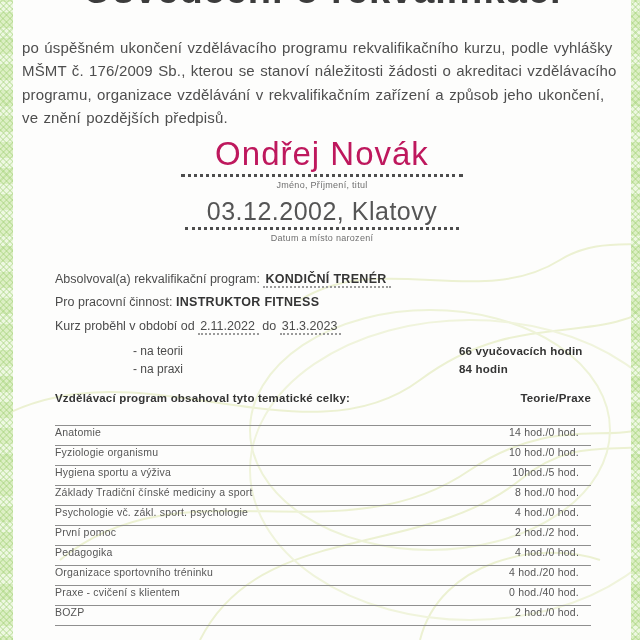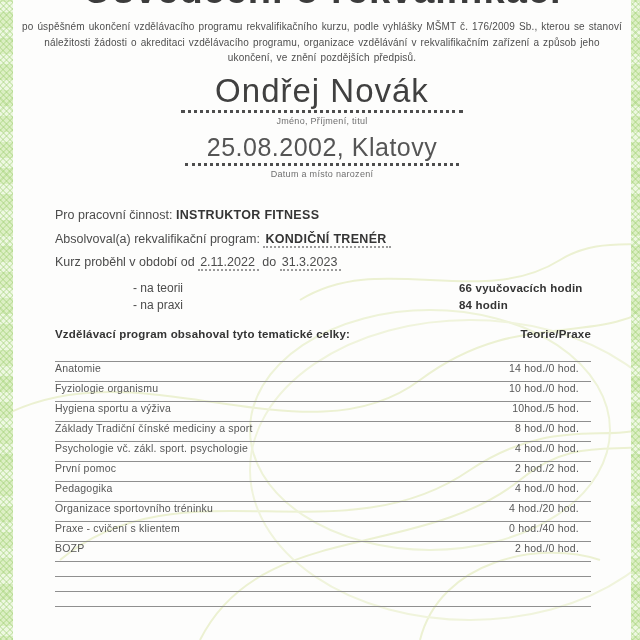--- a/index.html
+++ b/index.html
@@ -26,28 +26,28 @@
   .watermark{position:absolute;left:0;top:0;z-index:0;pointer-events:none;}
   .content{
     position:absolute;left:13px;right:9px;top:0;bottom:0;z-index:2;
   }
   .title{
     margin:-29px 0 0 0;text-align:center;
     font-size:38px;line-height:1;font-weight:700;letter-spacing:1px;
     color:#3c3c3c;white-space:nowrap;
   }
   .intro{
-    margin:10px auto 0 auto;width:600px;
-    text-align:center;font-size:10px;line-height:1.55;
+    margin:27px auto 0 auto;width:600px;
+    font-size:15px;line-height:1.55;
     color:#4e4e4e;letter-spacing:.15px;word-spacing:1px;
   }
   .center-block{text-align:center;}
   .big-name{
     display:inline-block;margin-top:6px;padding:0 34px 1px 34px;
-    font-size:33px;line-height:1.15;color:#404040;letter-spacing:1px;
+    font-size:33px;line-height:1.15;color:#be185d;letter-spacing:1px;
     border-bottom:3px dotted #4d4d4d;
   }
   .small-label{font-size:9px;color:#6f6f6f;margin-top:3px;letter-spacing:.3px;}
   .birth{
     display:inline-block;margin-top:7px;padding:0 22px 1px 22px;
     font-size:25px;line-height:1.15;color:#555;letter-spacing:.5px;
     border-bottom:3px dotted #4d4d4d;
   }
   .info{
     margin:25px 0 0 42px;font-size:12.5px;color:#4c4c4c;line-height:1.88;
@@ -98,32 +98,32 @@
 
   <div class="content">
 
     <h1 class="title">Osvědčení o rekvalifikaci</h1>
 
     <p class="intro">po úspěšném ukončení vzdělávacího programu rekvalifikačního kurzu, podle vyhlášky MŠMT č. 176/2009 Sb., kterou se stanoví náležitosti žádosti o akreditaci vzdělávacího programu, organizace vzdělávání v rekvalifikačním zařízení a způsob jeho ukončení, ve znění pozdějších předpisů.</p>
 
     <div class="center-block">
       <div class="big-name">Ondřej Novák</div>
       <div class="small-label">Jméno, Příjmení, titul</div>
-      <div class="birth">25.08.2002, Klatovy</div>
+      <div class="birth">03.12.2002, Klatovy</div>
       <div class="small-label">Datum a místo narození</div>
     </div>
 
     <div class="info">
       <div>
+        <span>Absolvoval(a) rekvalifikační program:</span>
+        <b class="dotted-val">KONDIČNÍ TRENÉR</b>
+      </div>
+      <div>
         <span>Pro pracovní činnost:</span>
         <b>INSTRUKTOR FITNESS</b>
-      </div>
-      <div>
-        <span>Absolvoval(a) rekvalifikační program:</span>
-        <b class="dotted-val">KONDIČNÍ TRENÉR</b>
       </div>
       <div>
         <span>Kurz proběhl v období od</span>
         <span class="dotted-val">2.11.2022</span>
         <span>do</span>
         <span class="dotted-val">31.3.2023</span>
       </div>
     </div>
 
     <div class="hours-block">

